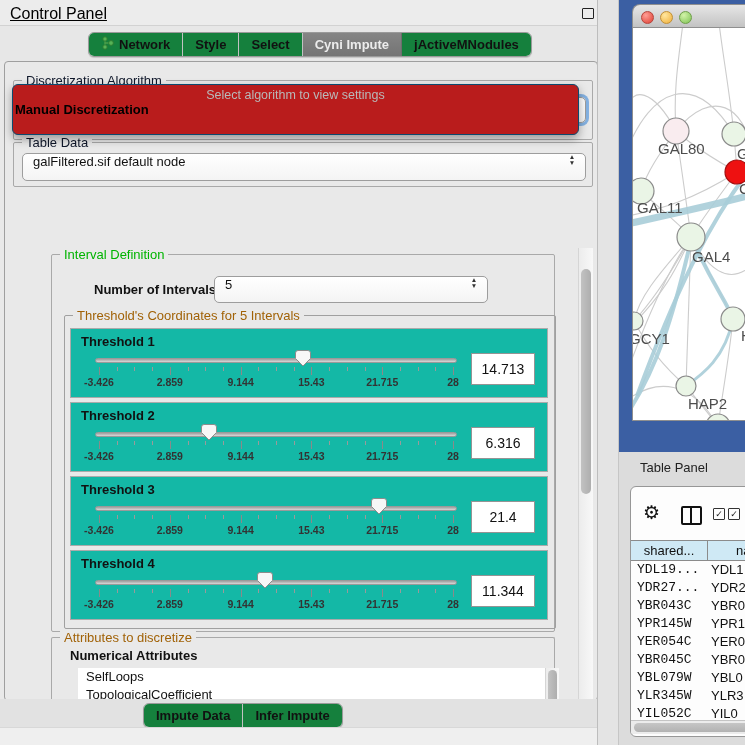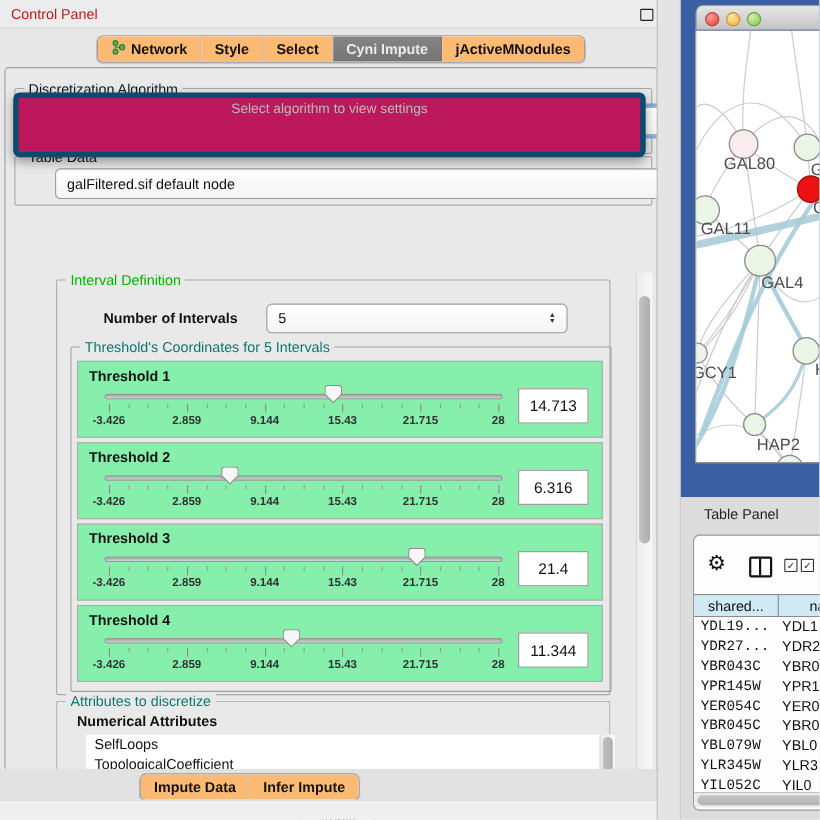--- a/index.html
+++ b/index.html
@@ -2,66 +2,66 @@
 <html><head>
 <meta charset="utf-8">
 <style>
   html,body{margin:0;padding:0;}
   body{width:745px;height:745px;overflow:hidden;background:#e9e9e9;
        font-family:"Liberation Sans","DejaVu Sans",sans-serif;color:#1a1a1a;position:relative;}
   .abs{position:absolute;}
 
   
   #titlebar{left:0;top:0;width:597px;height:25px;background:#ececec;border-bottom:1px solid #d2d2d2;}
-  #titlebar .t{position:absolute;left:10px;top:5px;font-size:13px;color:#b91c1c;}
+  #titlebar .t{position:absolute;left:10px;top:5px;font-size:16px;color:#000000;text-decoration:underline;}
   .win-float{position:absolute;left:582px;top:8px;width:10px;height:9px;border:1.5px solid #222;border-radius:1px;}
   .win-close{position:absolute;left:601px;top:3px;font-size:14px;font-weight:bold;color:#111;}
 
   #tabstrip-bg{left:0;top:26px;width:597px;height:35px;background:#e7e7e7;}
   .seg-bar{position:absolute;display:flex;border:1px solid #9a9a9a;border-radius:6px;overflow:hidden;
            background:#fff;box-shadow:0 1px 1px rgba(0,0,0,.15);height:23px;}
   .seg{display:flex;align-items:center;gap:5px;padding:0 12px;font-size:13px;font-weight:600;
-       color:#111;background:#fdba74;border-right:1px solid #c2c2c2;white-space:nowrap;}
+       color:#111;background:#15803d;border-right:1px solid #c2c2c2;white-space:nowrap;}
   .seg:last-child{border-right:none;}
   .seg.sel{background:linear-gradient(#858585,#747474);color:#ececec;border-right-color:#6d6d6d;}
 
   
   #panel{left:4px;top:61px;width:592px;height:638px;border:1px solid #9f9f9f;border-radius:4px;background:#e9e9e9;}
 
   .group{position:absolute;border:1px solid #a9a9a9;border-radius:2px;}
   .group-title{position:absolute;top:-8px;left:8px;background:#e9e9e9;padding:0 4px;font-size:13px;}
   .gt-plain{color:#0f172a;}
   .gt-green{color:#00b400;}
-  .gt-blue{color:#0f766e;}
+  .gt-blue{color:#a16207;}
 
   .combo{position:absolute;background:linear-gradient(#ffffff,#f4f4f4);border:1px solid #9d9d9d;border-radius:5px;
-         display:flex;align-items:center;font-size:13px;color:#111;margin-left:28px;}
+         display:flex;font-size:13px;color:#111;}
   .combo .val{padding-left:10px;flex:1;white-space:nowrap;overflow:hidden;}
   .stepper{width:10px;margin-right:8px;display:flex;flex-direction:column;align-items:center;color:#333;}
   .stepper span{font-size:6.5px;line-height:5.5px;}
   .focus-ring{box-shadow:0 0 0 3px rgba(98,158,221,.75);}
 
   
-  #algo-popup{left:12px;top:84px;width:565px;height:49px;background:#be185d;border:5px solid #0c4a6e;border-radius:6px;
+  #algo-popup{left:12px;top:84px;width:565px;height:49px;background:#b91c1c;border:1px solid #0c4a6e;border-radius:6px;
               box-shadow:0 4px 10px rgba(0,0,0,.35);z-index:30;overflow:hidden;}
   #algo-popup .hint{text-align:center;font-size:12.5px;color:#b9b9b9;margin-top:3px;}
   #algo-popup .opt{font-size:13px;color:#000;line-height:15.5px;padding-left:2px;white-space:nowrap;}
   #algo-popup .opt.b{font-weight:bold;}
 
   
   #viewport{left:8px;top:186px;width:570px;height:477px;overflow:hidden;}
   .vsb{position:absolute;background:linear-gradient(to right,#ececec,#f8f8f8);border-left:1px solid #d5d5d5;}
   .vsb .thumb,.hsb .thumb{position:absolute;background:linear-gradient(to right,#c2c2c2,#aeaeae);border-radius:6px;}
   .hsb{position:absolute;background:#ececec;border-top:1px solid #c4c4c4;}
   .hsb .thumb{background:linear-gradient(#c6c6c6,#b2b2b2);}
 
   .bold-lbl{font-weight:bold;font-size:13px;color:#111;}
 
   
-  .th-box{position:relative;width:478px;height:70px;border:1px solid #ababab;background:#86efac;margin:0 0 4px 5px;box-sizing:border-box;}
+  .th-box{position:relative;width:478px;height:70px;border:1px solid #ababab;background:#14b8a6;margin:0 0 4px 5px;box-sizing:border-box;}
   .th-head{margin:5px 0 0 10px;}
   .th-row{display:flex;align-items:center;margin:0 12px 0 24px;}
   .slider{position:relative;flex:1;height:40px;}
   .track{position:absolute;left:0;right:0;top:9px;height:5px;border-radius:3px;
          background:linear-gradient(#9f9f9f,#d8d8d8);border:1px solid #9a9a9a;box-sizing:border-box;}
   .ticks{position:absolute;left:4px;right:4px;top:18px;height:9px;}
   .tick{position:absolute;width:1px;background:#8a8a8a;top:0;}
   .tick.minor{height:4px;background:#9a9a9a;}
   .tick.major{height:8px;}
   .tick-labels{position:absolute;left:4px;right:4px;top:27px;height:12px;}
@@ -387,24 +387,25 @@
     <div class="thumb" style="left:2px;top:21px;width:10px;height:225px;"></div>
   </div>
 
   <div class="abs" id="apply-row">
     <div id="apply-btn">Apply</div>
   </div>
 </div>
 
 <div class="abs" id="algo-popup">
   <div class="hint">Select algorithm to view settings</div>
+  <div class="opt b">Manual Discretization</div>
 </div>
 
 <div class="abs" id="bottom-band"></div>
-<div class="seg-bar" style="left:127px;top:703px;">
+<div class="seg-bar" style="left:143px;top:703px;">
   <div class="seg">
       <span>Impute Data</span>
     </div>
   <div class="seg">
       <span>Infer Impute</span>
     </div>
 </div>
 <div class="abs" id="bottom-strip"></div>
 
 <div class="abs" id="gap"></div>

